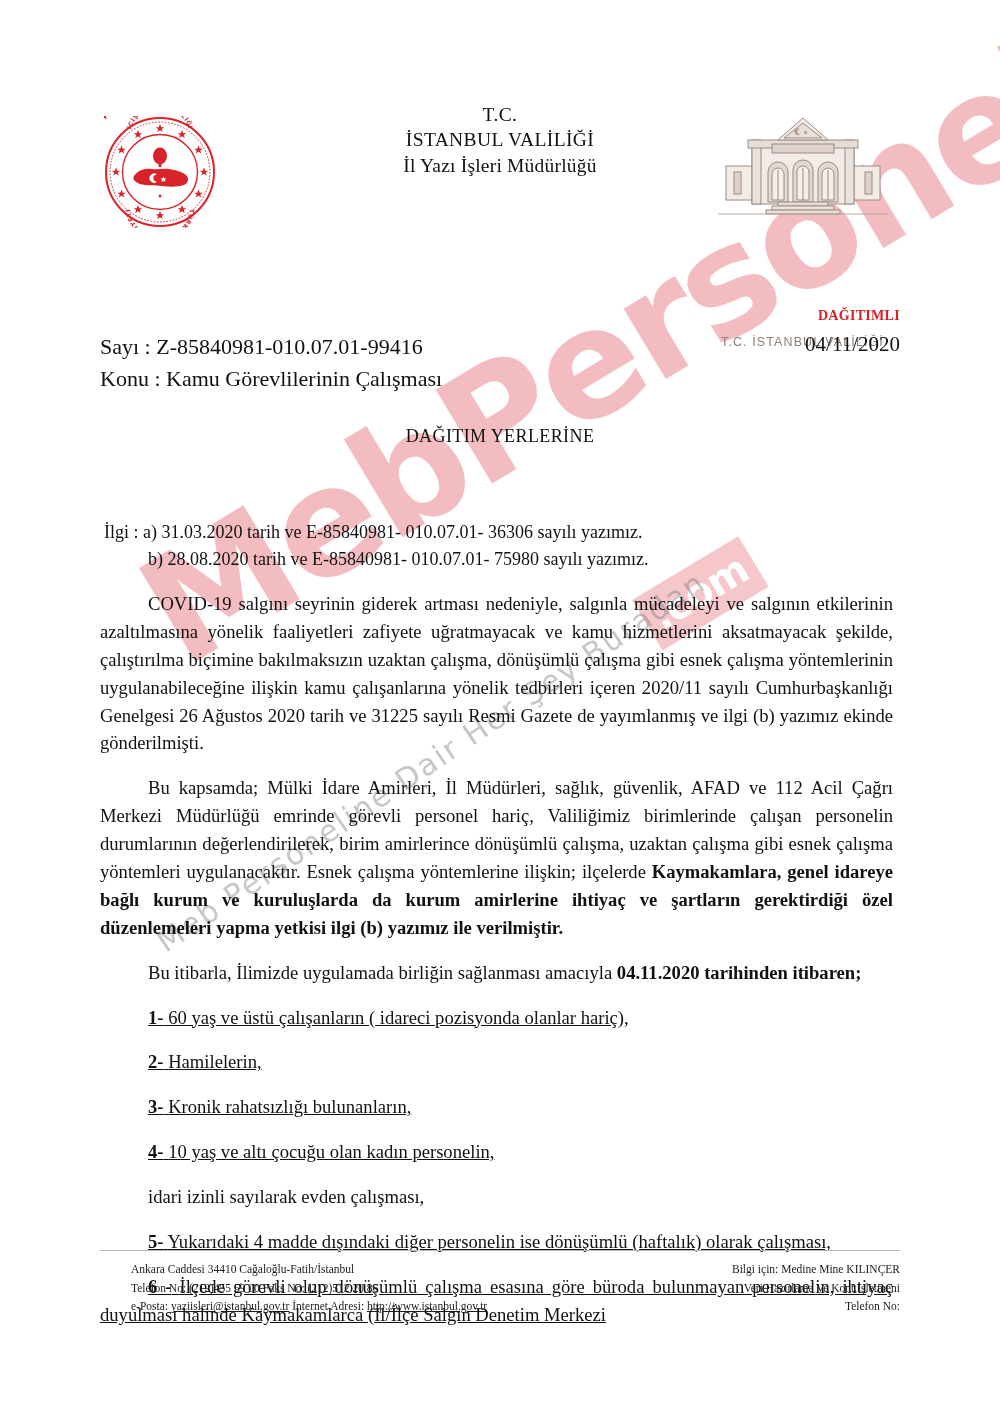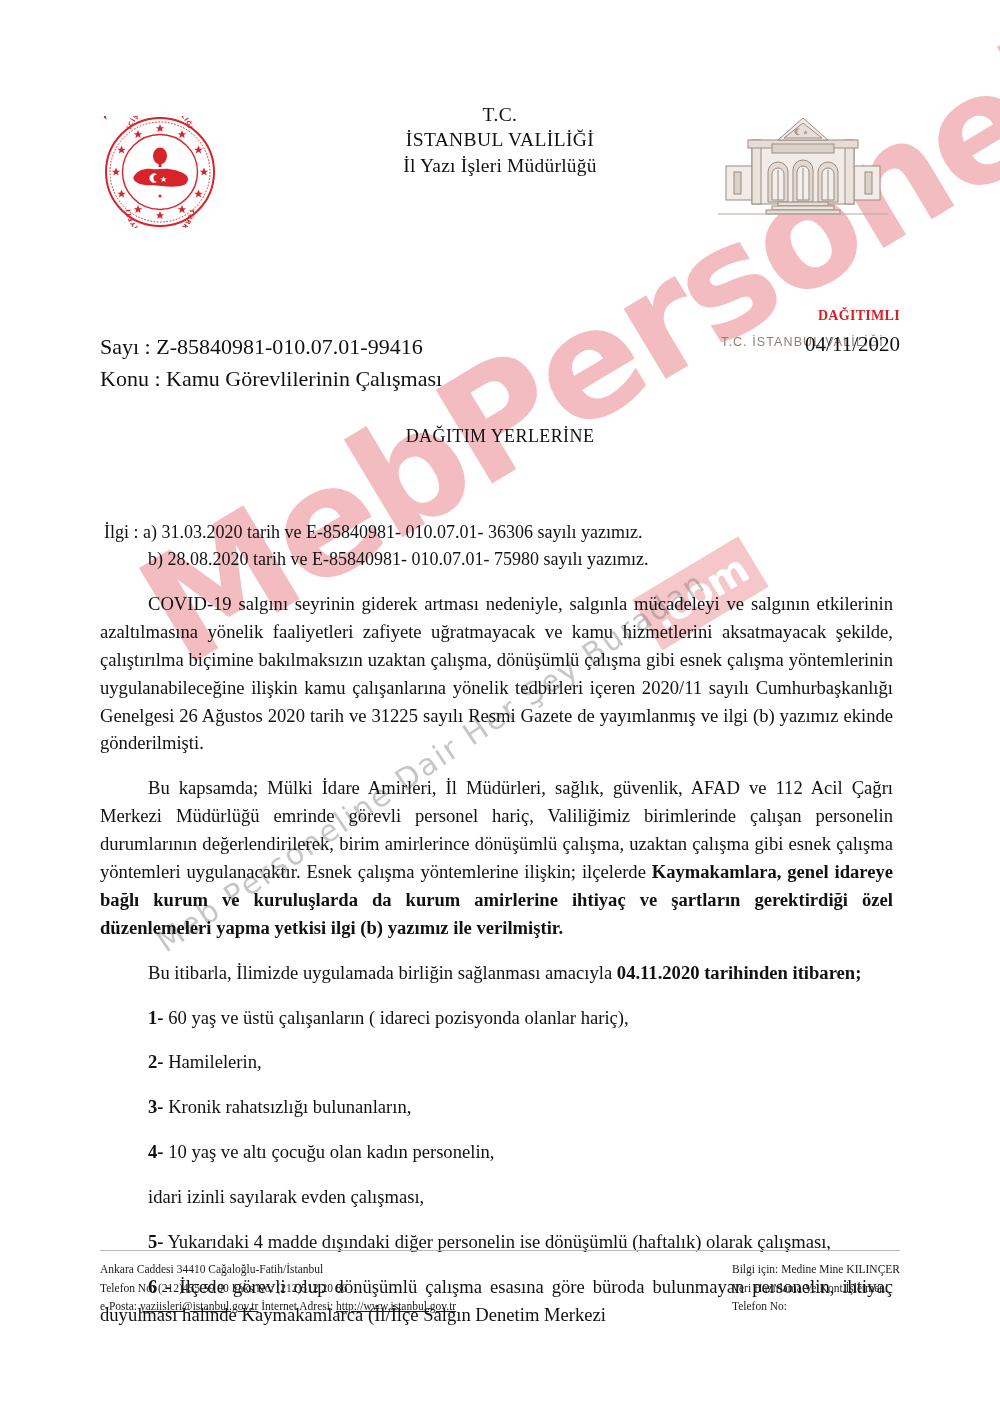--- a/index.html
+++ b/index.html
@@ -93,31 +93,31 @@
   .ilgi{position:absolute;left:104px;top:503px;font-size:18px;line-height:1.52;z-index:10;margin-top:16px;}
   .ilgi .ln2{padding-left:44px;}
 
   
   .body{
     position:absolute;left:100px;top:590px;width:800px;
     font-size:18.6px;line-height:1.50;text-align:justify;z-index:10;
   }
   .body p{margin:0 7px 17px 0;text-indent:48px;}
   .body b{font-weight:bold;}
-  .list-item{margin:0;text-indent:46px;}
+  .list-item{margin:0;text-indent:46px;text-decoration:underline;}
   .list-flat{margin:0;text-indent:0;}
   .tight{margin-bottom:0;}
   .gap{margin-bottom:12px;}
 
   
   .footer{position:absolute;left:100px;right:100px;top:1250px;z-index:10;}
   .footer-rule{height:1px;background:#b9b9b9;width:100%;}
-  .footer-cols{display:flex;justify-content:space-between;margin-top:9px;}
+  .footer-cols{display:flex;justify-content:space-between;margin-top:9px;margin-left:31px;}
   .f-left{font-size:11.5px;line-height:1.62;color:#1a1a1a;}
-  .f-right{font-size:11.5px;line-height:1.62;color:#1a1a1a;text-align:left;}
+  .f-right{font-size:11.5px;line-height:1.62;color:#1a1a1a;text-align:right;}
   .f-left a, .f-left u{text-decoration:underline;color:#1a1a1a;}
 </style>
 </head>
 <body>
 
 <div class="page">
 
   <div class="watermark">
     <div class="wm-main">MebPersonel</div>
     <div class="wm-dotcom">.com</div>

